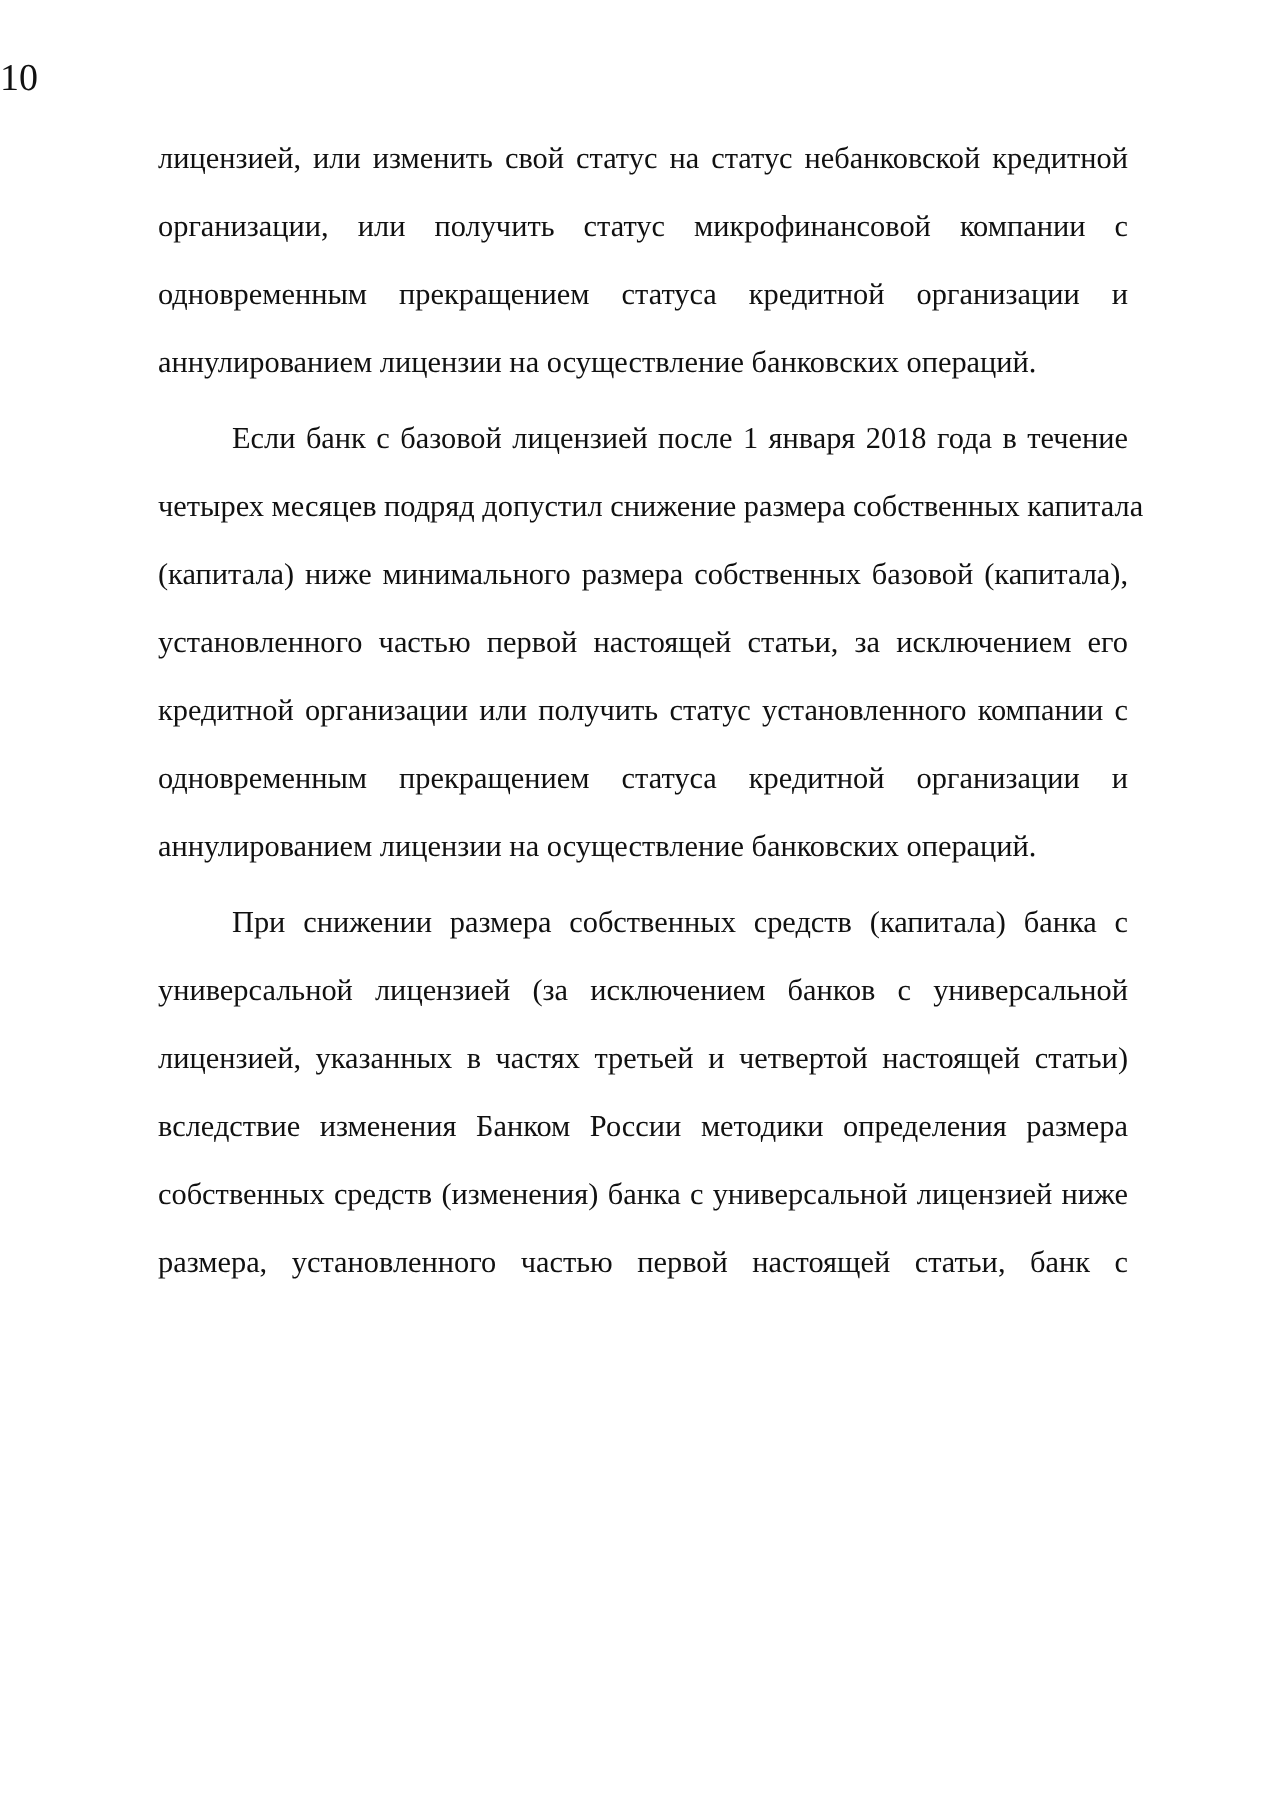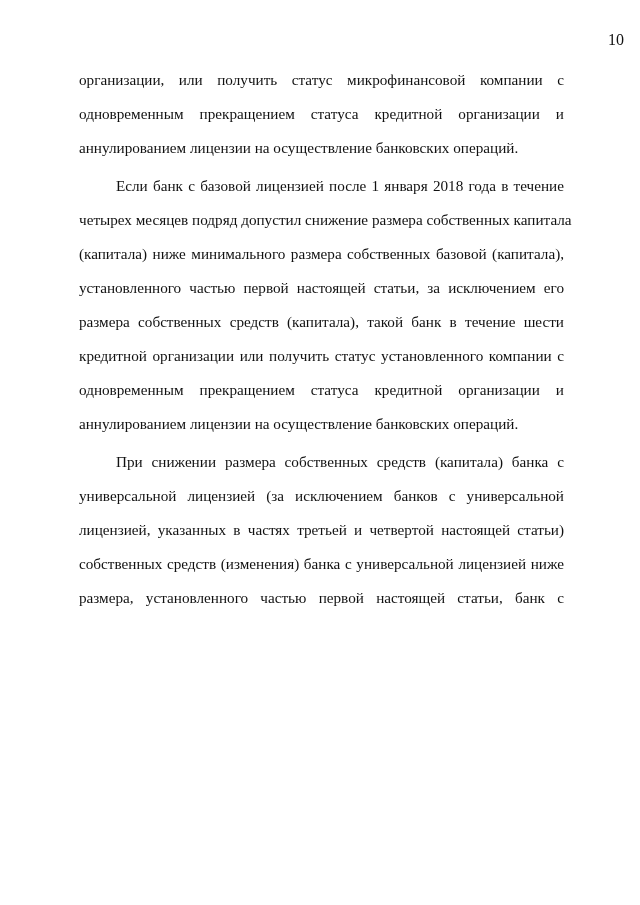--- a/index.html
+++ b/index.html
@@ -21,22 +21,22 @@
       top: 0;
       width: 640px;
       height: 905px;
       background: #ffffff;
     }
     .page-number {
       position: absolute;
       top: 30px;
       left: 0;
       width: 624px;
-      text-align: right;
-      font-size: 16px;
+      text-align: left;
+      font-size: 19px;
       line-height: 20px;
     }
     .body-text {
       position: absolute;
       left: 79px;
       top: 63px;
       width: 485px;
       font-size: 15.2px;
       line-height: 34px;
     }
@@ -59,37 +59,38 @@
   </style>
 </head>
 <body>
 
 <div class="page">
   <div class="page-number">10</div>
 
   <div class="body-text">
 
     <div class="para">
+      <span class="line">лицензией, или изменить свой статус на статус небанковской кредитной</span>
       <span class="line">организации, или получить статус микрофинансовой компании с</span>
       <span class="line">одновременным прекращением статуса кредитной организации и</span>
       <span class="line last">аннулированием лицензии на осуществление банковских операций.</span>
     </div>
 
     <div class="para">
       <span class="line indent">Если банк с базовой лицензией после 1 января 2018 года в течение</span>
       <span class="line">четырех месяцев подряд допустил снижение размера собственных капитала</span>
       <span class="line">(капитала) ниже минимального размера собственных базовой (капитала),</span>
       <span class="line">установленного частью первой настоящей статьи, за исключением его</span>
-      <span class="line">размера собственных средств (капитала), такой банк в течение шести</span>
       <span class="line">кредитной организации или получить статус установленного компании с</span>
       <span class="line">одновременным прекращением статуса кредитной организации и</span>
       <span class="line last">аннулированием лицензии на осуществление банковских операций.</span>
     </div>
 
     <div class="para">
       <span class="line indent">При снижении размера собственных средств (капитала) банка с</span>
       <span class="line">универсальной лицензией (за исключением банков с универсальной</span>
       <span class="line">лицензией, указанных в частях третьей и четвертой настоящей статьи)</span>
+      <span class="line">вследствие изменения Банком России методики определения размера</span>
       <span class="line">собственных средств (изменения) банка с универсальной лицензией ниже</span>
       <span class="line">размера, установленного частью первой настоящей статьи, банк с</span>
     </div>
   </div>
 </div>
 
 </body></html>

